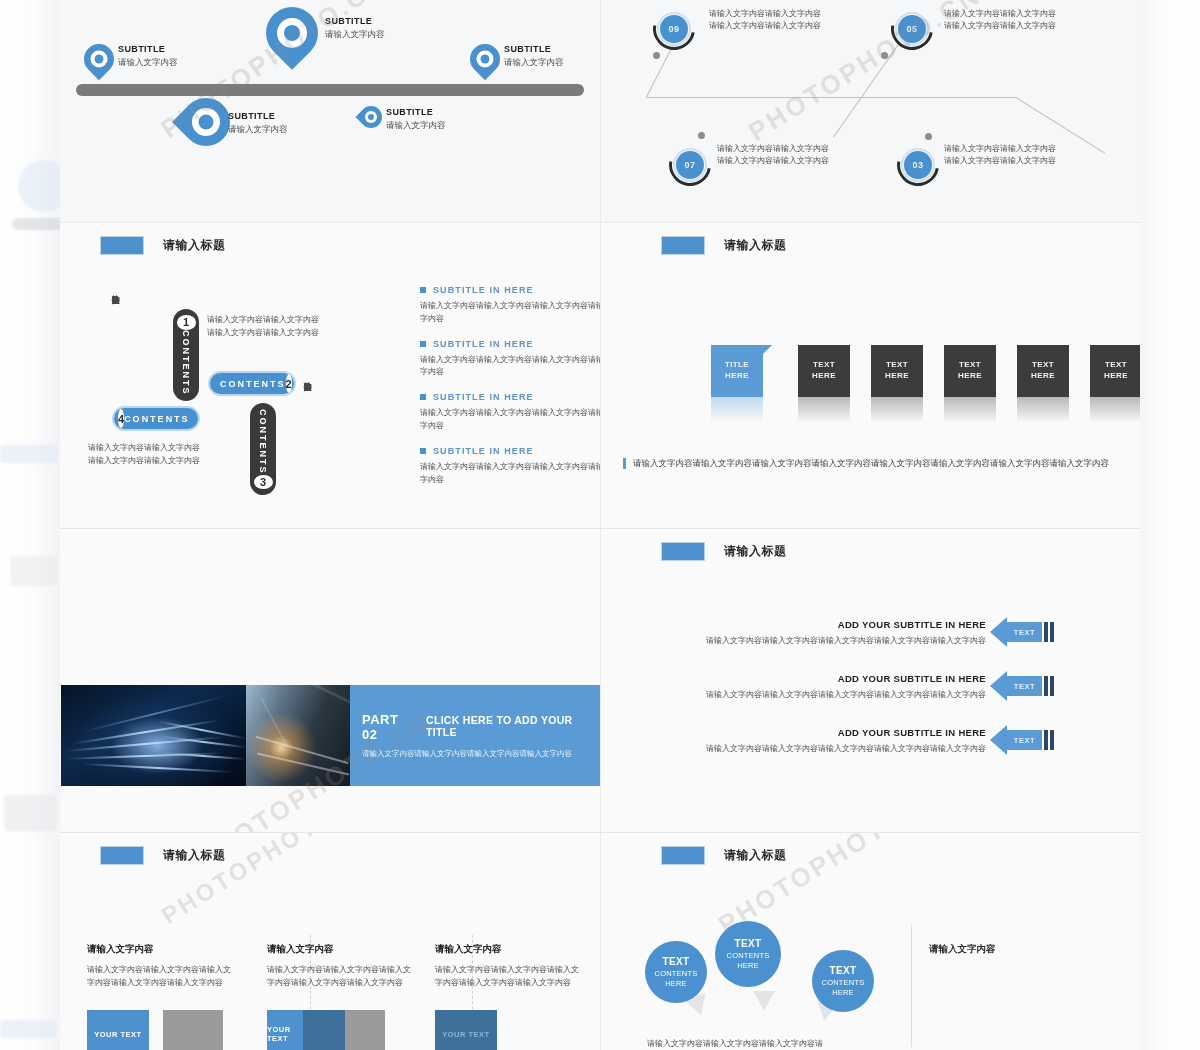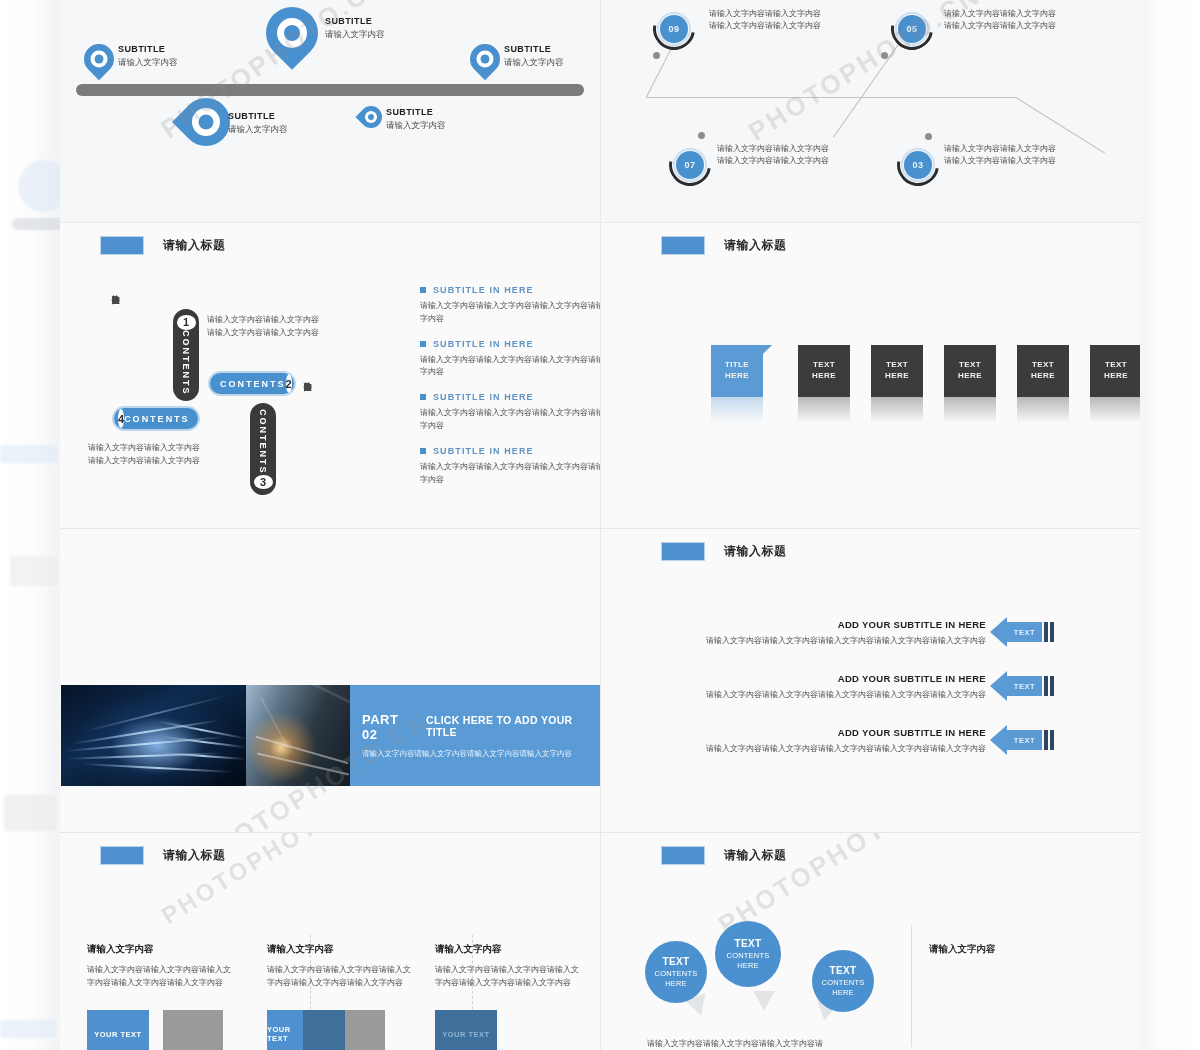--- a/index.html
+++ b/index.html
@@ -395,20 +395,24 @@
       <div><span>TEXT</span><br>
            <span>HERE</span></div>
       <div class="reflect"></div>
     </div>
     <div class="card dark" style="left:489px;top:122px;">
       <div><span>TEXT</span><br>
            <span>HERE</span></div>
       <div class="reflect"></div>
     </div>
 
+    <div class="note" style="left:22px;top:234px;width:505px;">
+      <div class="tick"></div>
+      <p>请输入文字内容请输入文字内容请输入文字内容请输入文字内容请输入文字内容请输入文字内容请输入文字内容请输入文字内容</p>
+    </div>
   </div>
 
   <div class="panel alt" style="left:0;top:529px;width:540px;height:303px;">
     <div class="banner" style="left:1px;top:156px;">
       <div class="img-a">
         <div class="streak" style="left:10px;top:46px;width:150px;transform:rotate(-9deg);"></div>
         <div class="streak" style="left:4px;top:58px;width:160px;transform:rotate(-5deg);"></div>
         <div class="streak" style="left:6px;top:70px;width:155px;transform:rotate(-2deg);"></div>
         <div class="streak" style="left:22px;top:82px;width:150px;transform:rotate(3deg);"></div>
         <div class="streak" style="left:96px;top:44px;width:90px;transform:rotate(11deg);"></div>

